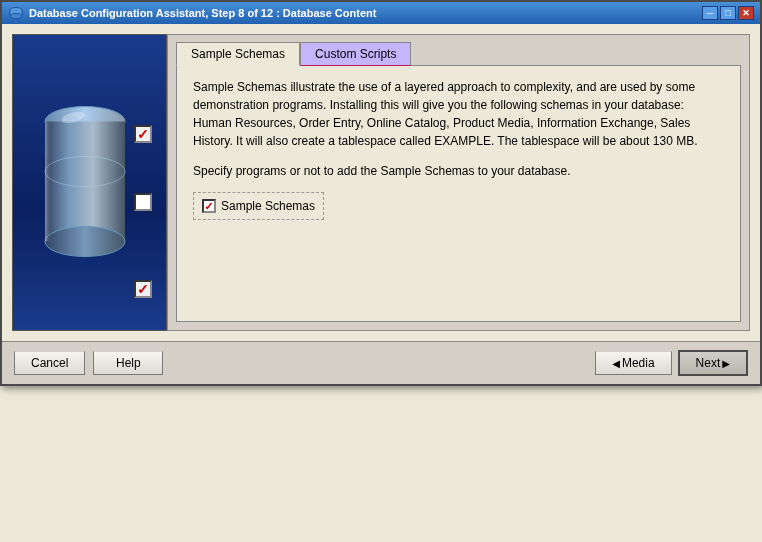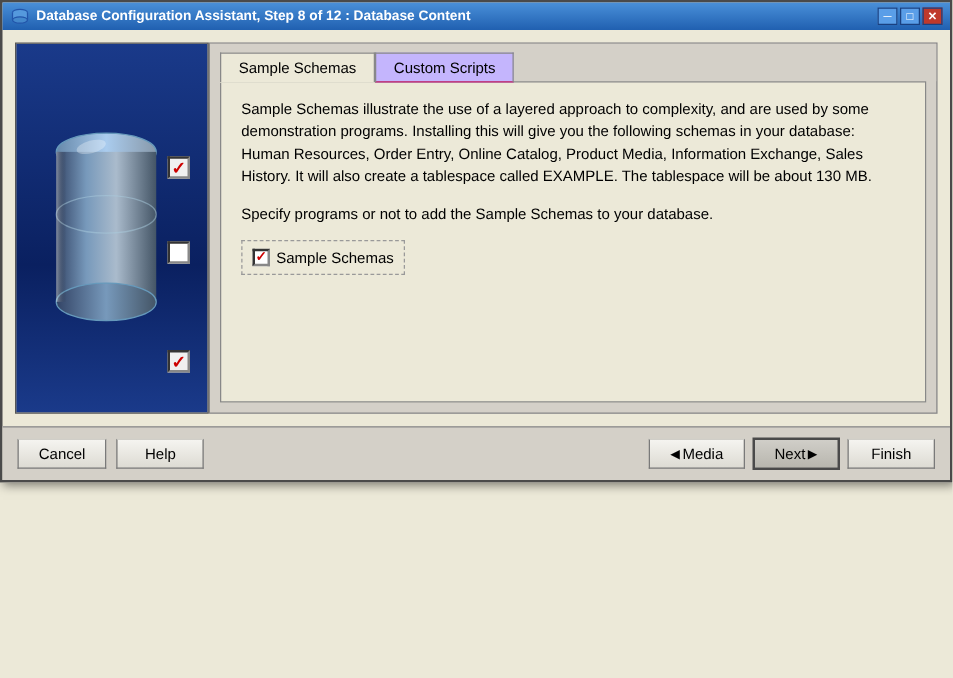--- a/index.html
+++ b/index.html
@@ -328,16 +328,15 @@
     </div>
     <div class="bottom-right">
       <button class="btn nav-btn">
         <span class="nav-arrow">◀</span>
         <span>Media</span>
       </button>
       <button class="btn nav-btn selected">
         <span>Next</span>
         <span class="nav-arrow">▶</span>
       </button>
-      <button class="btn">Finish</button>
     </div>
   </div>
 </div>
 
 </body></html>

